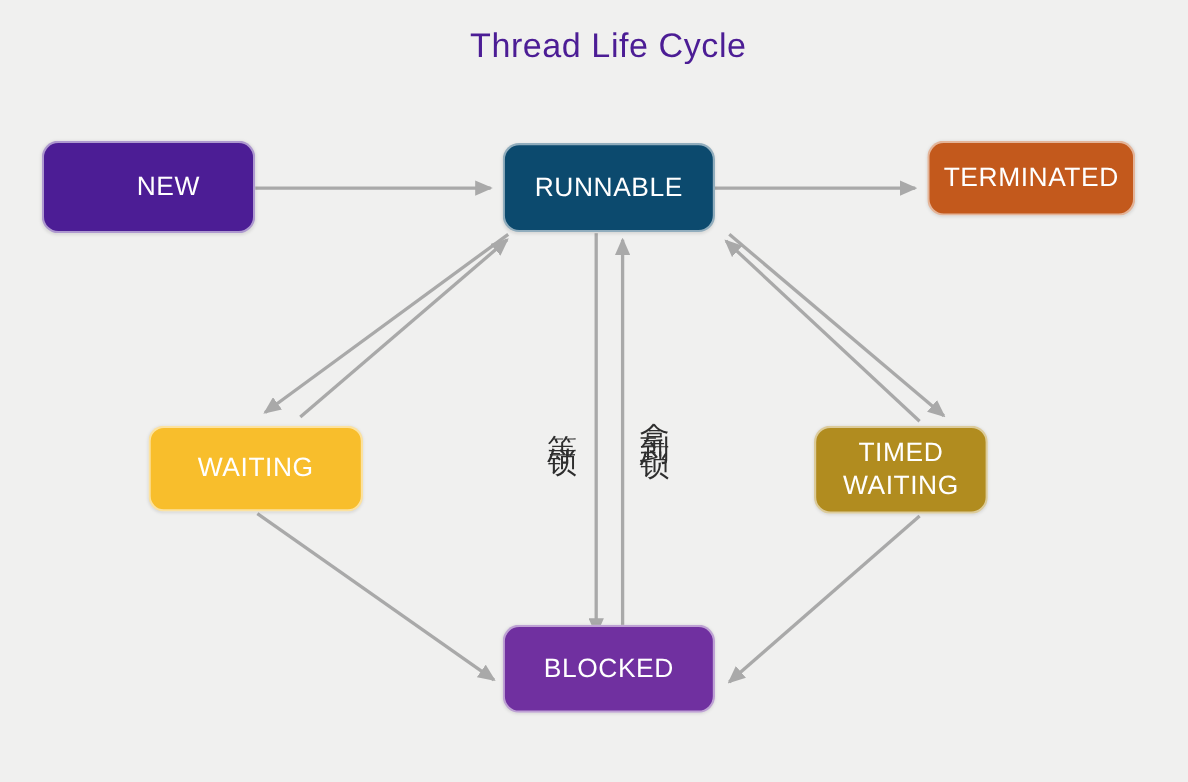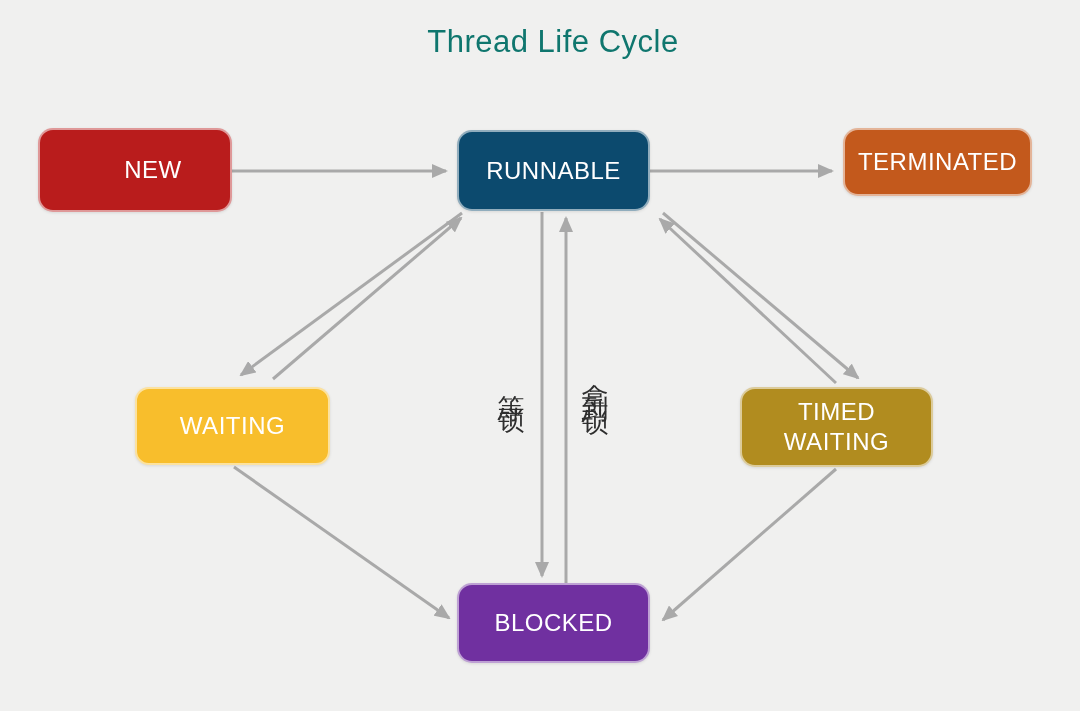--- a/index.html
+++ b/index.html
@@ -41,62 +41,62 @@
     font-size: 24px;
     letter-spacing: 0.5px;
     text-align: center;
     line-height: 1.25;
     box-shadow: 0 1px 3px rgba(0,0,0,0.10);
   }
   .node-new          { left: 38px;  top: 128px; width: 194px; height: 84px; }
   .node-runnable     { left: 457px; top: 130px; width: 193px; height: 81px; }
   .node-terminated   { left: 843px; top: 128px; width: 189px; height: 68px; }
   .node-waiting      { left: 135px; top: 387px; width: 195px; height: 78px; border-radius: 14px; }
-  .node-timedwaiting { left: 740px; top: 387px; width: 193px; height: 80px; }
+  .node-timedwaiting { left: 740px; top: 387px; width: 158px; height: 80px; }
   .node-timedwaiting .node-label { width: 165px; }
-  .node-blocked      { left: 457px; top: 583px; width: 193px; height: 80px; }
+  .node-blocked      { left: 457px; top: 568px; width: 193px; height: 80px; }
   .vlabel {
     position: absolute;
     writing-mode: vertical-rl;
     text-orientation: upright;
     font-size: 27px;
     font-weight: 500;
     color: #2e2e2e;
     letter-spacing: 13px;
     line-height: 1;
   }
   .vlabel-waitlock    { left: 497px; top: 373px; }
   .vlabel-acquirelock { left: 581px; top: 362px; }
 </style>
 </head>
 <body>
 
 <div class="canvas" style="background: rgb(240, 240, 239);">
 
-  <div class="title" style="color: #0f766e;">Thread Life Cycle</div>
+  <div class="title" style="color: #4c1d95;">Thread Life Cycle</div>
 
   <svg class="edges" xmlns="http://www.w3.org/2000/svg">
     <defs>
       <marker id="arrow" markerUnits="userSpaceOnUse" markerWidth="16" markerHeight="14" viewBox="0 0 16 14" refX="14" refY="7" orient="auto">
         <path d="M0,0 L16,7 L0,14 Z" style="fill: rgb(169, 169, 169);"></path>
       </marker>
     </defs>
     <line x1="232" y1="171" x2="446" y2="171" stroke-width="3" marker-end="url(#arrow)" style="stroke: rgb(169, 169, 169);"></line>
     <line x1="650" y1="171" x2="832" y2="171" stroke-width="3" marker-end="url(#arrow)" style="stroke: rgb(169, 169, 169);"></line>
     <line x1="462" y1="213" x2="241" y2="375" stroke-width="3" marker-end="url(#arrow)" style="stroke: rgb(169, 169, 169);"></line>
     <line x1="273" y1="379" x2="461" y2="218" stroke-width="3" marker-end="url(#arrow)" style="stroke: rgb(169, 169, 169);"></line>
     <line x1="663" y1="213" x2="858" y2="378" stroke-width="3" marker-end="url(#arrow)" style="stroke: rgb(169, 169, 169);"></line>
     <line x1="836" y1="383" x2="660" y2="219" stroke-width="3" marker-end="url(#arrow)" style="stroke: rgb(169, 169, 169);"></line>
     <line x1="542" y1="212" x2="542" y2="576" stroke-width="3" marker-end="url(#arrow)" style="stroke: rgb(169, 169, 169);"></line>
     <line x1="566" y1="583" x2="566" y2="218" stroke-width="3" marker-end="url(#arrow)" style="stroke: rgb(169, 169, 169);"></line>
     <line x1="234" y1="467" x2="449" y2="618" stroke-width="3" marker-end="url(#arrow)" style="stroke: rgb(169, 169, 169);"></line>
     <line x1="836" y1="469" x2="663" y2="620" stroke-width="3" marker-end="url(#arrow)" style="stroke: rgb(169, 169, 169);"></line>
   </svg>
 
-  <div class="node node-new" style="background: #b91c1c; padding-left: 36px;">
+  <div class="node node-new" style="background: #4c1d95; padding-left: 36px;">
     <span class="node-label">NEW</span>
   </div>
 
   <div class="node node-runnable" style="background: #0c4a6e;">
     <span class="node-label">RUNNABLE</span>
   </div>
 
   <div class="node node-terminated" style="background: rgb(195, 89, 28);">
     <span class="node-label">TERMINATED</span>
   </div>

